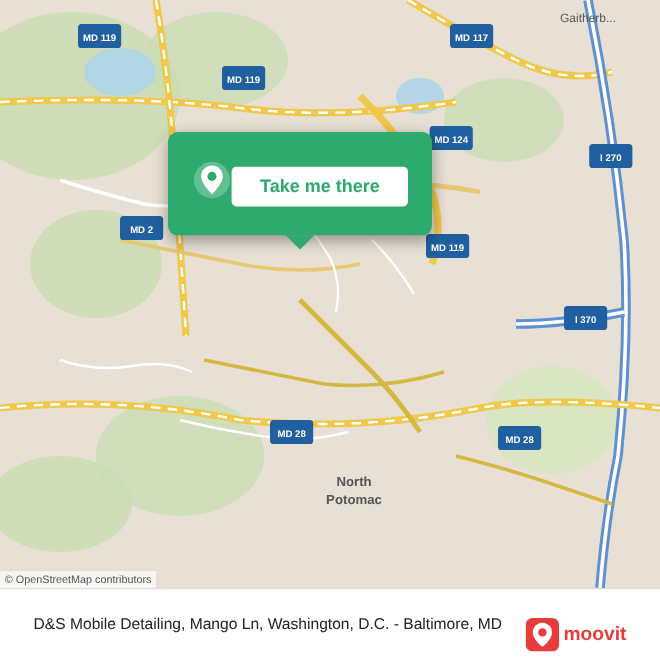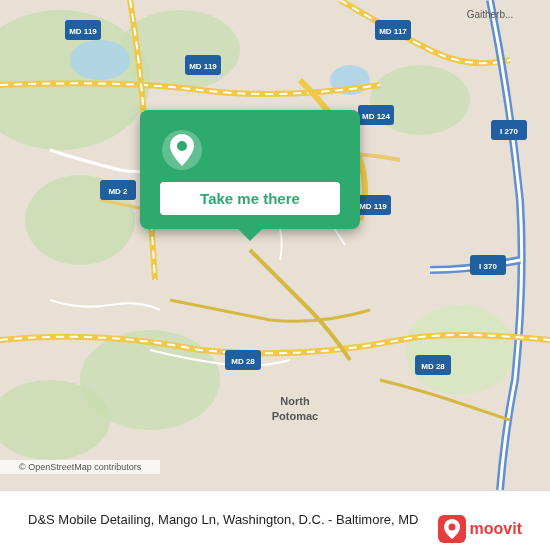--- a/index.html
+++ b/index.html
@@ -15,22 +15,21 @@
 
     
     .popup-card {
       position: absolute;
       top: 110px;
       left: 140px;
       width: 220px;
       background: #2eaa6e;
       border-radius: 8px;
       display: flex;
-      flex-direction: column;
-      align-items: flex-start;
+      align-items: center;
       padding: 18px 20px 14px;
       box-shadow: 0 4px 12px rgba(0,0,0,0.35);
       z-index: 10;
     }
 
     .popup-card::after {
       content: '';
       position: absolute;
       bottom: -12px;
       left: 50%;
@@ -93,26 +92,26 @@
 
     .moovit-text {
       font-size: 16px;
       font-weight: bold;
       color: #e63c3c;
       font-family: Arial, sans-serif;
     }
 
     .osm-credit {
       position: absolute;
-      bottom: 16px;
+      bottom: 0;
       left: 0;
       background: rgba(255,255,255,0.7);
       font-size: 9px;
       color: #555;
-      padding: 2px 19px;
+      padding: 2px 4px;
     }
 
     
     .map-svg {
       width: 100%;
       height: 100%;
       position: absolute;
       top: 0; left: 0;
     }
   </style>

